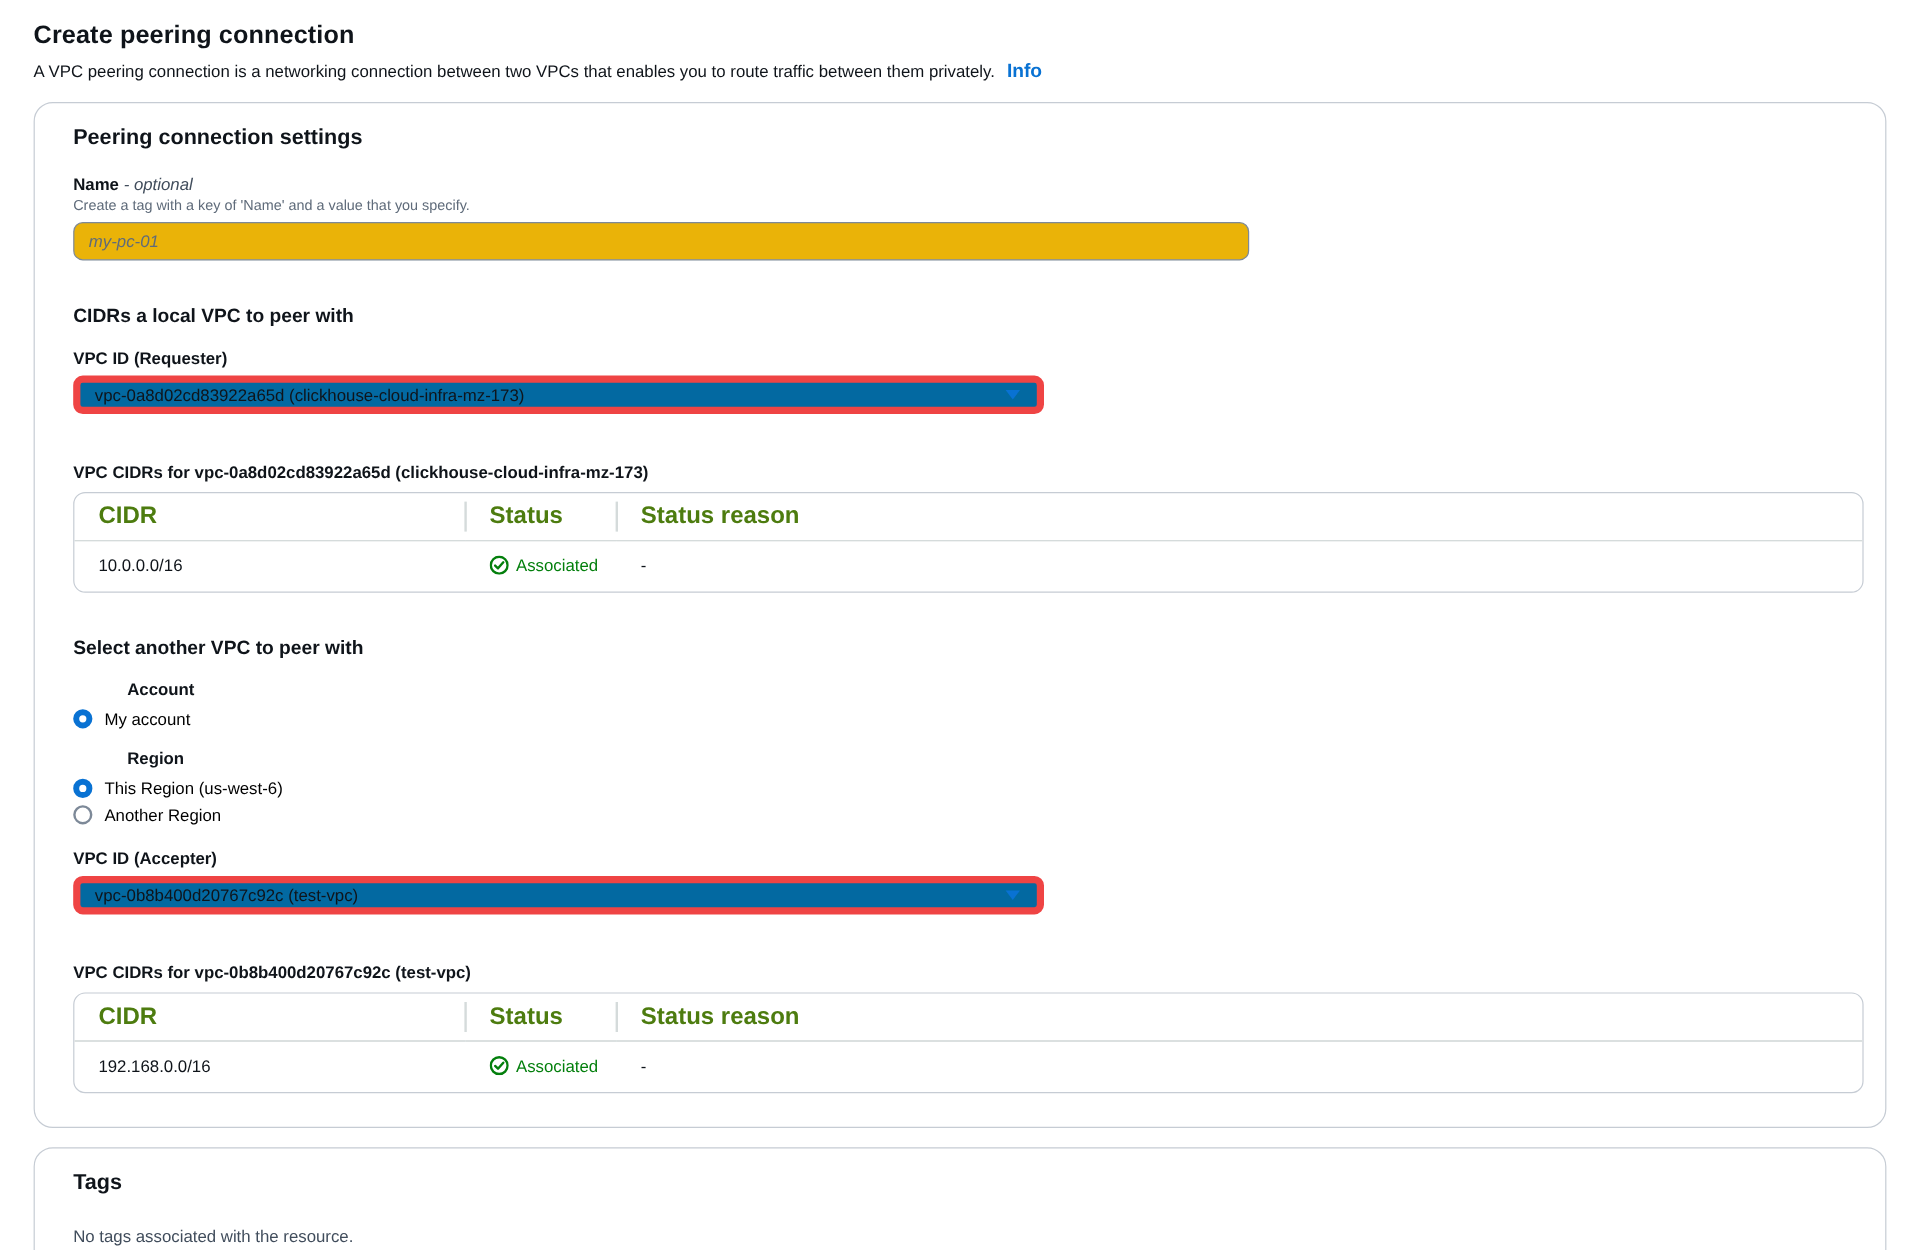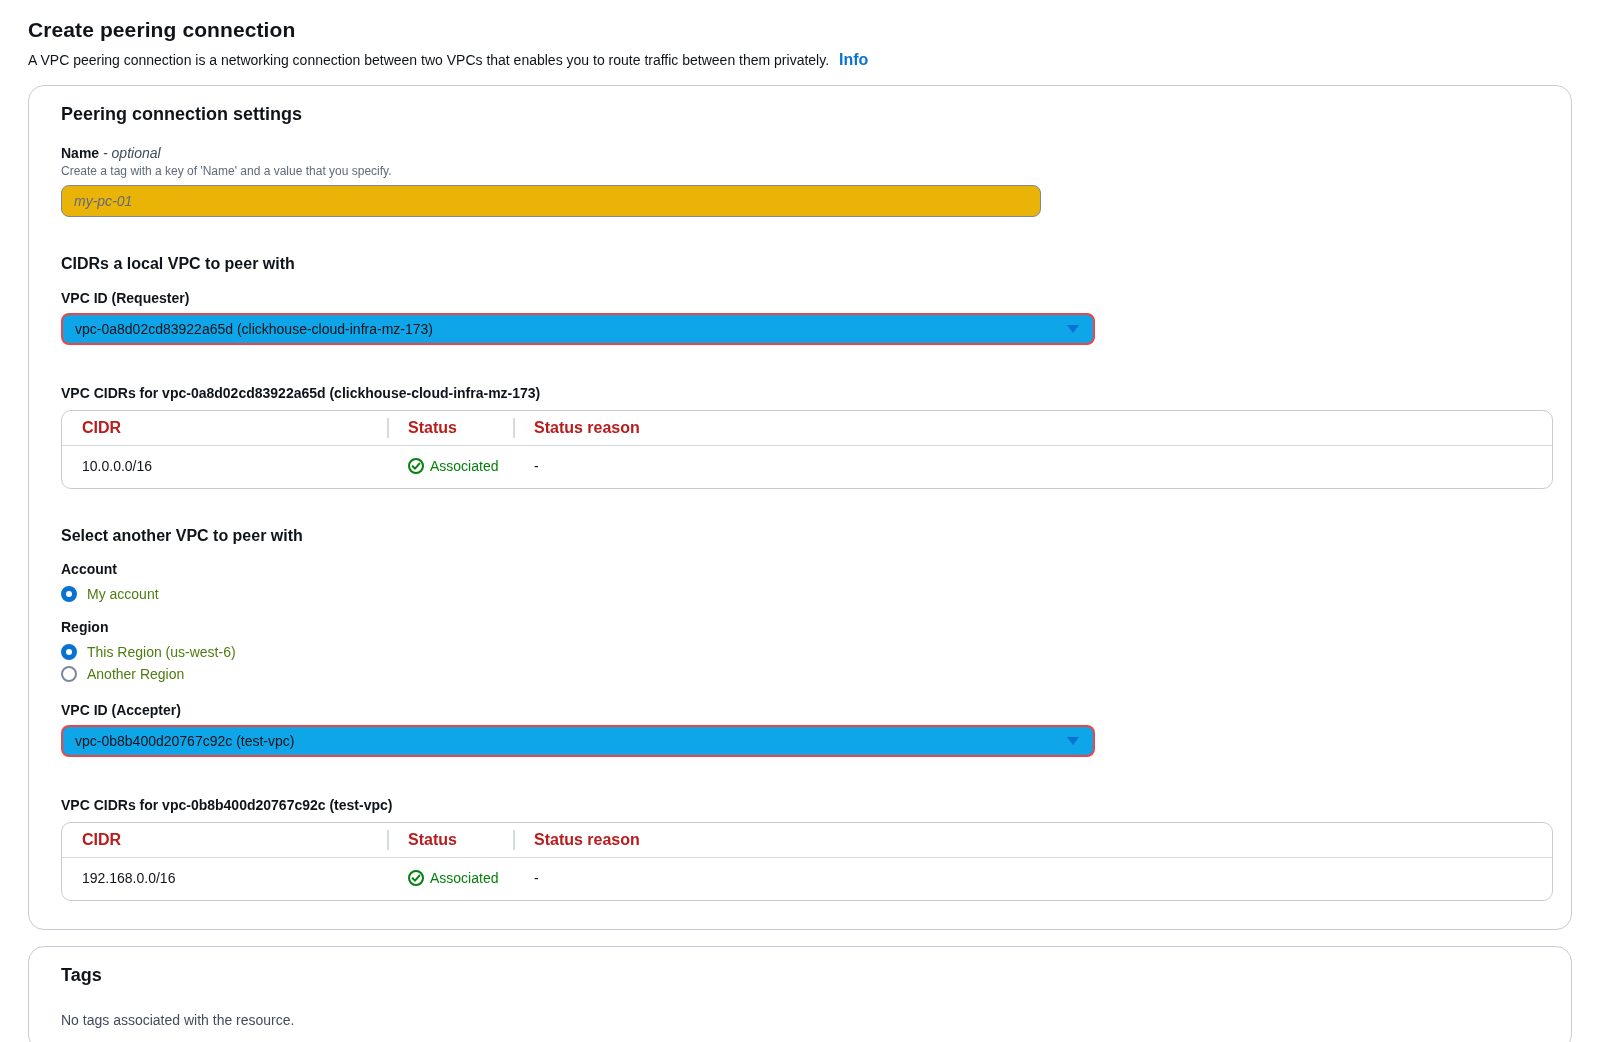--- a/index.html
+++ b/index.html
@@ -37,23 +37,23 @@
     font-size:14px; color:#0f141a;
     outline:none; background:#eab308;
   }
   .text-input::placeholder { color:#5f6b7a; font-style:italic; opacity:1; }
 
   .section-heading { font-size:16px; font-weight:700; }
   .mt-section { margin-top:38px; }
 
   .select-box {
     margin-top:7px;
-    width:1034px; height:32px;
-    border:2px solid #ef4444; border-radius:8px;
-    background:#0ea5e9;
+    width:809px; height:32px;
+    border:6px solid #ef4444; border-radius:8px;
+    background:#0369a1;
     display:flex; align-items:center; justify-content:space-between;
     padding:0 14px 0 12px;
     cursor:pointer;
   }
   .select-value { font-size:14px; color:#0f141a; }
   .caret-down {
     width:0; height:0;
     border-left:6px solid transparent;
     border-right:6px solid transparent;
     border-top:8px solid #0972d3;
@@ -61,21 +61,21 @@
 
   .table-label { font-size:14px; font-weight:700; margin-top:40px; }
   .cidr-table-wrap {
     margin-top:9px;
     border:1px solid #c6ccd4; border-radius:10px;
     overflow:hidden;
     background:#fff;
   }
   table.cidr-table { width:100%; border-collapse:collapse; }
   .cidr-table th {
-    text-align:left; font-size:16px; font-weight:700; color:#b91c1c;
+    text-align:left; font-size:20px; font-weight:700; color:#4d7c0f;
     padding:8px 10px 8px 20px;
     border-bottom:1px solid #d5dbdb;
     position:relative;
     height:30px;
   }
   .cidr-table th.col-cidr { width:326px; }
   .cidr-table th.col-status { width:126px; }
   .cidr-table th + th::before {
     content:""; position:absolute; left:-1px; top:7px; bottom:7px;
     width:2px; background:#d5dbdb;
@@ -88,22 +88,22 @@
   .status-cell svg { flex:0 0 auto; }
 
   .radio-group { margin-top:6px; }
   .radio-row { display:flex; align-items:center; gap:10px; padding:3px 0; cursor:pointer; }
   .radio {
     width:16px; height:16px; border-radius:50%;
     background:#fff; flex:0 0 auto;
   }
   .radio.selected { border:5px solid #0972d3; }
   .radio.unselected { border:2px solid #7d8998; }
-  .radio-label { font-size:14px; color:#4d7c0f;text-align:right; }
-  .group-label { font-size:14px; font-weight:700; margin-top:14px; }
+  .radio-label { font-size:14px; color:#000000;text-align:right; }
+  .group-label { font-size:14px; font-weight:700; margin-top:14px;margin-left:45px; }
 
   .tags-desc { font-size:14px; margin-top:-8px; }
   .tags-empty { font-size:14px; color:#414d5c; margin-top:26px; }
 </style>
 </head>
 <body>
 
 <h1 class="page-title">Create peering connection</h1>
 <div class="page-desc">
   <span>A VPC peering connection is a networking connection between two VPCs that enables you to route traffic between them privately.</span><a class="info-link">Info</a>

